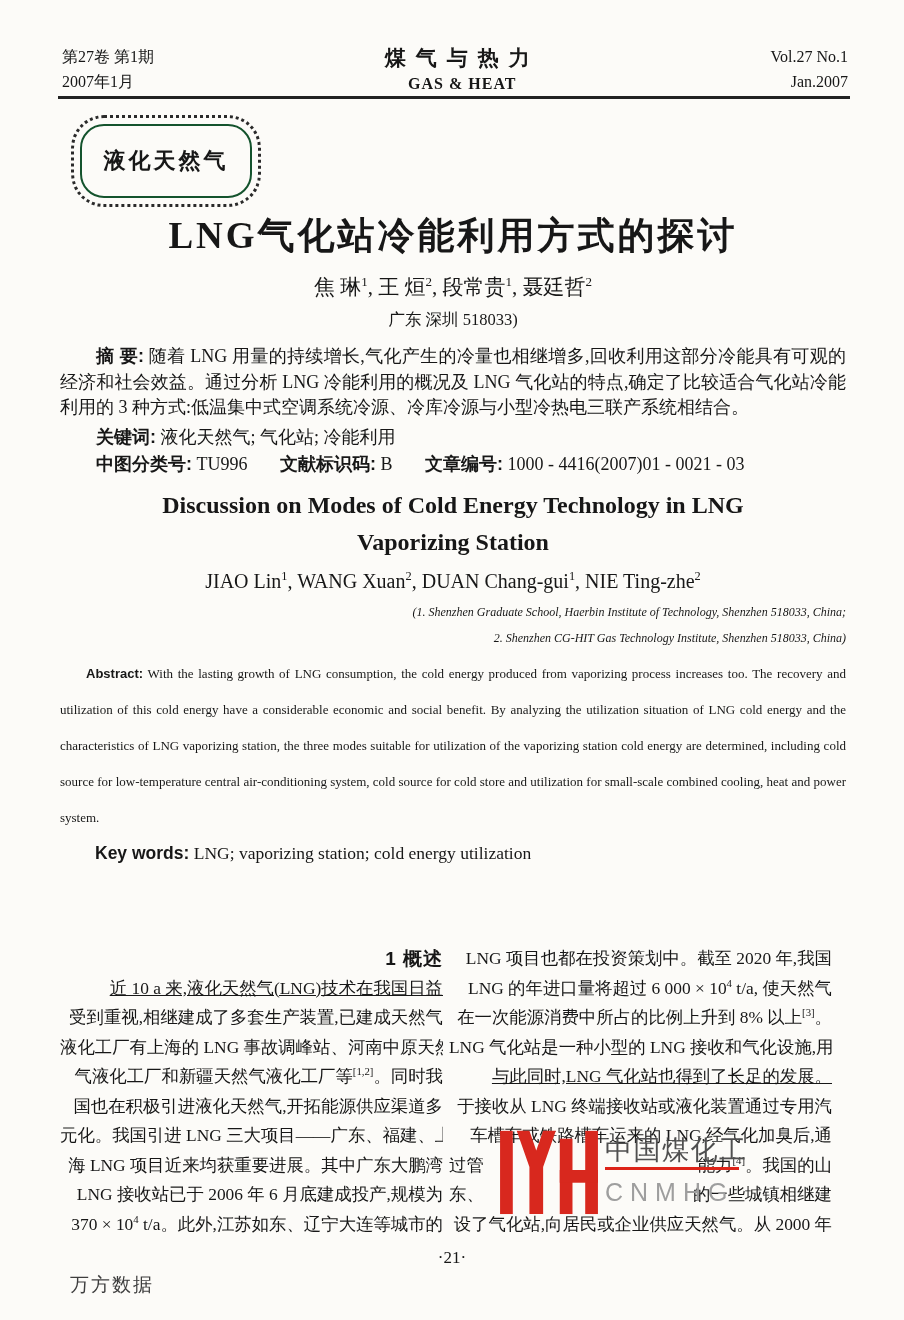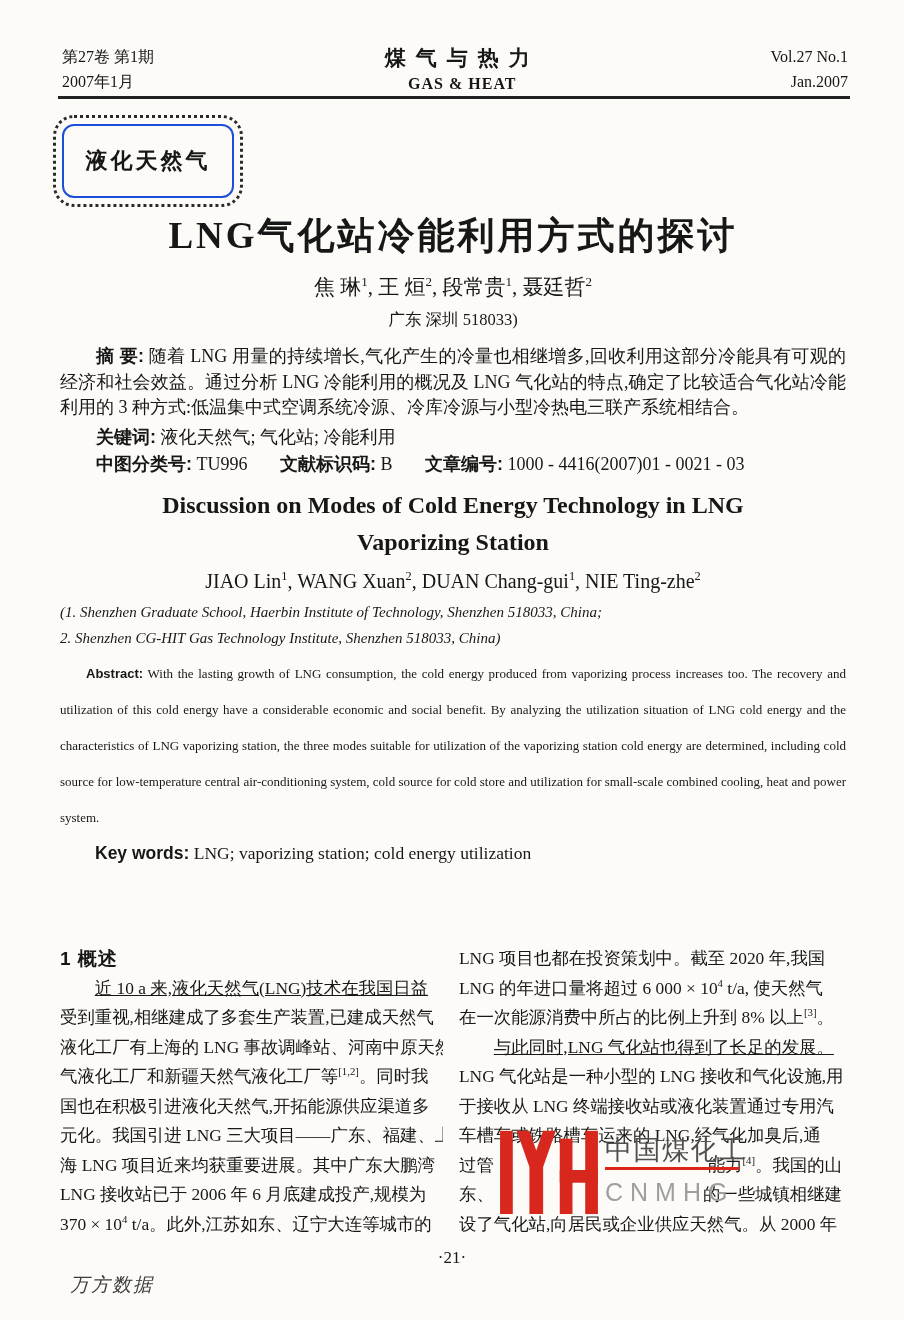--- a/index.html
+++ b/index.html
@@ -11,66 +11,66 @@
   .jheader{position:absolute;top:44px;left:62px;right:56px;display:flex;
            justify-content:space-between;align-items:flex-start;}
   .jh-left{font-size:16px;line-height:25px;}
   .jh-center{text-align:center;}
   .jh-title{font-size:21px;font-weight:bold;letter-spacing:10px;}
   .jh-sub{font-size:16px;font-weight:bold;letter-spacing:1px;margin-top:3px;}
   .jh-right{font-size:16px;line-height:25px;text-align:right;}
   .rule{position:absolute;top:96px;left:58px;right:54px;border-top:3px solid #222;}
 
   
-  .badge{position:absolute;top:124px;left:62px;width:168px;height:70px;
-         border:2px solid #1d4ed8;border-radius:12px;outline:3px dotted #2a2a2a;outline-offset:6px;
+  .badge{position:absolute;top:124px;left:80px;width:168px;height:70px;
+         border:2px solid #14532d;border-radius:24px;outline:3px dotted #2a2a2a;outline-offset:6px;
          display:flex;align-items:center;justify-content:center;}
   .badge-label{font-family:"Liberation Sans", sans-serif;font-weight:bold;
                font-size:22px;letter-spacing:3px;}
 
   
   .flow{position:absolute;top:212px;left:60px;width:786px;}
   .title-cn{text-align:center;font-size:37px;font-weight:bold;letter-spacing:3px;
             line-height:48px;margin-bottom:12px;}
   .authors-cn{text-align:center;font-size:21px;line-height:30px;margin-bottom:5px;}
   .affil{text-align:center;font-size:16.5px;line-height:25px;}
   .affil-wrap{margin-bottom:12px;}
   .abs-cn{font-size:18px;line-height:25.5px;text-align:justify;text-indent:2em;margin-bottom:3px;}
   .blabel{font-family:"Liberation Sans", sans-serif;font-weight:bold;}
   .kw-line{font-size:18px;line-height:27px;text-indent:2em;}
   .clc-line{font-size:18px;line-height:27px;text-indent:2em;margin-bottom:9px;}
   .clc-line .val{margin-right:28px;}
   .title-en{text-align:center;font-size:24px;font-weight:bold;line-height:37px;}
   .title-en-wrap{margin-bottom:5px;}
   .authors-en{text-align:center;font-size:20px;line-height:30px;margin-bottom:3px;}
-  .affil-en{text-align:left;font-style:italic;font-size:15px;line-height:26px;}
+  .affil-en{text-align:right;font-style:italic;font-size:12px;line-height:26px;}
   .affil-en-wrap{margin-bottom:5px;}
   .abs-en{font-size:13px;line-height:36px;text-align:justify;text-indent:2em;margin-bottom:3px;}
   .kw-en{font-size:17.5px;line-height:28px;text-indent:2em;}
 
   
-  .columns{position:absolute;top:944px;left:60px;width:786px;display:flex;gap:16px;}
+  .columns{position:absolute;top:944px;left:60px;width:786px;display:flex;gap:6px;text-align:right;}
   .col{width:383px;}
   .ln{font-size:17.4px;line-height:29.5px;height:29.5px;white-space:nowrap;overflow:hidden;}
   .ln.ind{text-indent:2em;text-decoration:underline;}
   .ln.split{display:flex;justify-content:space-between;overflow:visible;}
   .sec-head{font-family:"Liberation Sans", sans-serif;font-weight:bold;
             font-size:19px;line-height:29.5px;height:29.5px;letter-spacing:1px;}
 
   
   .wm{position:absolute;left:500px;top:1124px;display:flex;align-items:center;z-index:5;}
   .wm-right{margin-left:7px;font-family:"Liberation Sans", sans-serif;}
   .wm-title{font-size:27px;color:#4f4f4f;letter-spacing:1.5px;line-height:32px;}
   .wm-underline{height:3px;background:#dd2419;width:134px;margin-top:1px;}
   .wm-sub{font-size:25px;color:#9e9e9e;letter-spacing:7px;margin-top:8px;line-height:28px;}
 
   
   .pageno{position:absolute;top:1248px;left:0;width:100%;text-align:center;font-size:17px;}
   .wanfang{position:absolute;top:1272px;left:70px;font-family:"Liberation Sans", sans-serif;
-           font-size:19px;color:#3d3d3d;letter-spacing:2px;font-style:italic;}
+           font-size:19px;color:#3d3d3d;letter-spacing:2px;}
 </style>
 </head>
 <body>
 
 <div class="page">
 
   <div class="jheader">
     <div class="jh-left">
       <div>第27卷 第1期</div>
       <div>2007年1月</div>
@@ -137,22 +137,22 @@
       <div class="ln">国也在积极引进液化天然气,开拓能源供应渠道多</div>
       <div class="ln">元化。我国引进 LNG 三大项目——广东、福建、上</div>
       <div class="ln">海 LNG 项目近来均获重要进展。其中广东大鹏湾</div>
       <div class="ln">LNG 接收站已于 2006 年 6 月底建成投产,规模为</div>
       <div class="ln">370 × 10<sup>4</sup> t/a。此外,江苏如东、辽宁大连等城市的</div>
     </div>
     <div class="col">
       <div class="ln">LNG 项目也都在投资策划中。截至 2020 年,我国</div>
       <div class="ln">LNG 的年进口量将超过 6 000 × 10<sup>4</sup> t/a, 使天然气</div>
       <div class="ln">在一次能源消费中所占的比例上升到 8% 以上<sup>[3]</sup>。</div>
+      <div class="ln">LNG 气化站是一种小型的 LNG 接收和气化设施,用</div>
       <div class="ln ind">与此同时,LNG 气化站也得到了长足的发展。</div>
-      <div class="ln">LNG 气化站是一种小型的 LNG 接收和气化设施,用</div>
       <div class="ln">于接收从 LNG 终端接收站或液化装置通过专用汽</div>
       <div class="ln">车槽车或铁路槽车运来的 LNG,经气化加臭后,通</div>
       <div class="ln split">
         <span>过管</span>
         <span>能力<sup>[4]</sup>。我国的山</span>
       </div>
       <div class="ln split">
         <span>东、</span>
         <span>的一些城镇相继建</span>
       </div>

